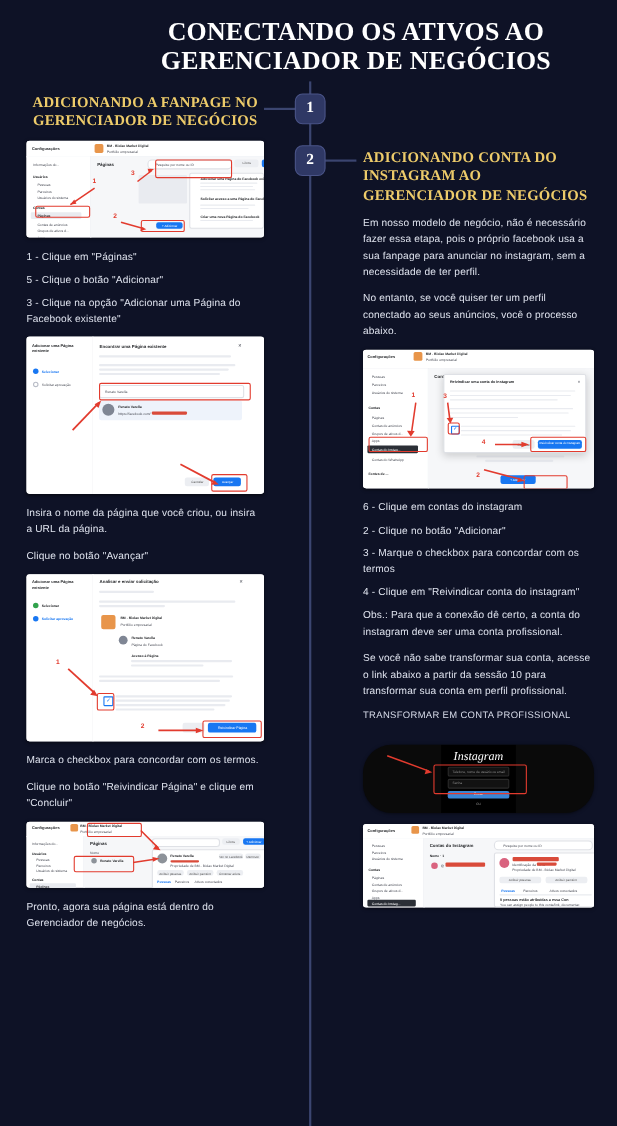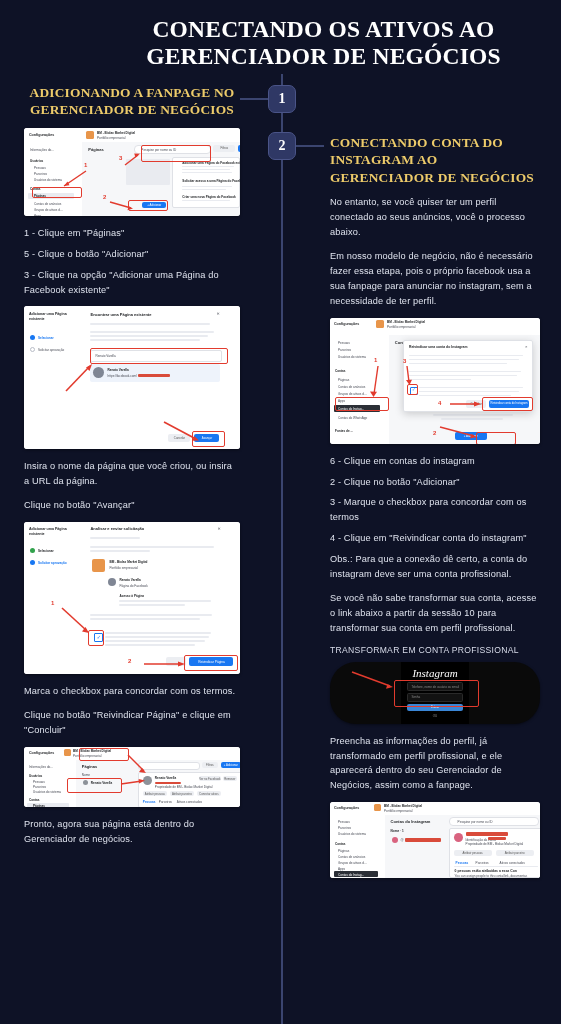--- a/index.html
+++ b/index.html
@@ -375,24 +375,24 @@
       </svg>
     </div>
 
     <div>
       <p class="body">Pronto, agora sua página está dentro do Gerenciador de negócios.</p>
     </div>
   </div>
 
   <div class="col col-right">
 
-    <div class="sec-title">CONECTANDO CONTA DO INSTAGRAM AO GERENCIADOR DE NEGÓCIOS</div>
-
+    <div class="sec-title">ADICIONANDO CONTA DO INSTAGRAM AO GERENCIADOR DE NEGÓCIOS</div>
+
+    <p class="body">Em nosso modelo de negócio, não é necessário fazer essa etapa, pois o próprio facebook usa a sua fanpage para anunciar no instagram, sem a necessidade de ter perfil.</p>
     <p class="body">No entanto, se você quiser ter um perfil conectado ao seus anúncios, você o processo abaixo.</p>
-    <p class="body">Em nosso modelo de negócio, não é necessário fazer essa etapa, pois o próprio facebook usa a sua fanpage para anunciar no instagram, sem a necessidade de ter perfil.</p>
 
     <div class="shot" style="height:126px;margin-top:4px;">
       <div class="fb-top" style="height:14%;">
         <div class="lbl b" style="left:4px;top:4px;font-size:3.6px;">Configurações</div>
         <div class="bar orange" style="left:46px;top:2px;width:8px;height:8px;border-radius:1.5px;"></div>
         <div class="lbl b" style="left:57px;top:2px;">BM - Biolax Market Digital</div>
         <div class="lbl" style="left:57px;top:7px;">Portfólio empresarial</div>
       </div>
       <div class="fb-side" style="top:14%;width:28%;">
         <div class="lbl" style="left:8px;top:6px;">Pessoas</div>
@@ -458,36 +458,35 @@
       <p class="body tight">2 - Clique no botão "Adicionar"</p>
       <p class="body tight">3 - Marque o checkbox para concordar com os termos</p>
       <p class="body tight">4 - Clique em "Reivindicar conta do instagram"</p>
       <p class="body">Obs.: Para que a conexão dê certo, a conta do instagram deve ser uma conta profissional.</p>
     </div>
 
     <p class="body">Se você não sabe transformar sua conta, acesse o link abaixo a partir da sessão 10 para transformar sua conta em perfil profissional.</p>
 
     <div class="linklabel">TRANSFORMAR EM CONTA PROFISSIONAL</div>
 
-    <div class="shot dark" style="height:62px;margin-top:7px;border-radius:26px;">
+    <div class="shot dark" style="height:62px;margin-top:22px;border-radius:26px;">
       <div class="ig-wrap">
         <div class="ig-logo">Instagram</div>
         <div class="ig-field" style="left:9%;right:9%;top:33%;height:9px;">Telefone, nome de usuário ou email</div>
         <div class="ig-field" style="left:9%;right:9%;top:50%;height:9px;">Senha</div>
         <div class="ig-btn" style="left:9%;right:9%;top:68%;">Entrar</div>
         <div class="ig-or" style="top:85%;">OU</div>
       </div>
       <div class="hl" style="left:64px;top:18px;width:83px;height:25px;"></div>
       <svg class="arrows">
         <line x1="22" y1="10" x2="60" y2="24" stroke="#e23b2e" stroke-width="1.4"></line>
         <polygon points="63,25 56,26.8 57.5,22.3" fill="#e23b2e"></polygon>
       </svg>
     </div>
 
-    <p class="body">Preencha as informações do perfil, já transformado em perfil profissional, e ele aparecerá dentro do seu Gerenciador de Negócios, assim como a fanpage.</p>
 
     <div class="shot" style="height:76px;margin-top:4px;">
       <div class="fb-top" style="height:17%;">
         <div class="lbl b" style="left:4px;top:4px;font-size:3.6px;">Configurações</div>
         <div class="bar orange" style="left:44px;top:2px;width:7px;height:7px;border-radius:1.5px;"></div>
         <div class="lbl b" style="left:54px;top:2px;">BM - Biolax Market Digital</div>
         <div class="lbl" style="left:54px;top:7px;">Portfólio empresarial</div>
       </div>
       <div class="fb-side" style="top:17%;width:26%;">
         <div class="lbl" style="left:8px;top:5px;">Pessoas</div>

